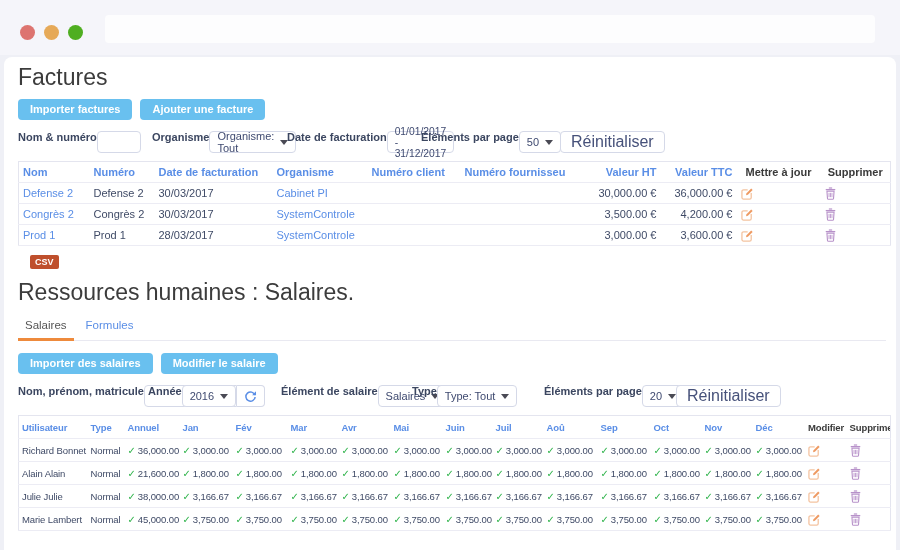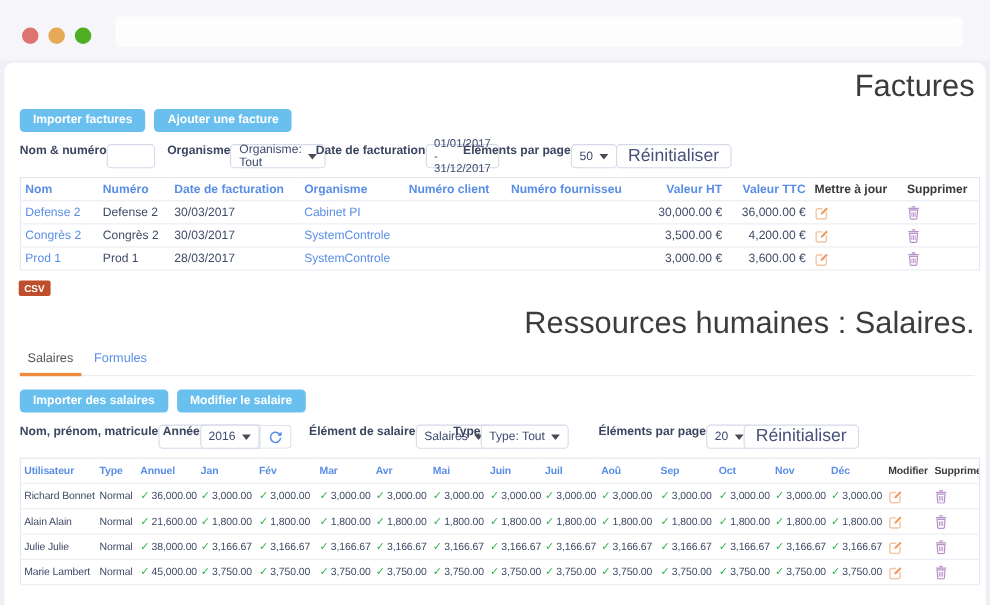--- a/index.html
+++ b/index.html
@@ -12,21 +12,21 @@
   .topbar { position:absolute; left:0; top:0; width:900px; height:55px; background:#f5f5fa; }
   .dot { position:absolute; top:25px; width:15px; height:15px; border-radius:50%; }
   .dot.r { left:20px; background:#dd7470; }
   .dot.y { left:44px; background:#e6a958; }
   .dot.g { left:68px; background:#4fae21; }
   .addressbar { position:absolute; left:105px; top:15px; width:770px; height:28px;
     background:#fdfdfe; border-radius:4px; }
   
   .card { position:absolute; left:4px; top:57px; width:892px; height:520px;
     background:#ffffff; border-radius:8px 8px 0 0; padding:0 10px; }
-  h1 { font-size:28px; line-height:27px; font-weight:400; color:#3c3c3c; margin:7px 0 8px 4px;text-align:right; }
+  h1 { font-size:23px; line-height:27px; font-weight:400; color:#3c3c3c; margin:7px 0 8px 4px; }
   .btn-row { margin:0 0 11px 4px; display:flex; gap:8px; }
   .btn-blue { background:var(--accent_blue,#69c0ef); color:#fff; border:none; border-radius:4px;
     font-family:inherit; font-size:11px; font-weight:700; padding:5px 12px; height:21px; line-height:11px; cursor:pointer; }
   .btn-reset { background:#fff; color:#46517a; border:1px solid #d5d9e8; border-radius:4px;
     font-family:inherit; font-size:16px; padding:0 10px; height:22px; cursor:pointer; }
   
   .filters { display:flex; align-items:flex-end; margin:0 0 8px 4px; }
   .fgroup { display:flex; flex-direction:row; }
   .fgroup label { font-size:11px; font-weight:700; color:#3b4660; margin-bottom:4px; white-space:nowrap; }
   .field { height:22px; border:1px solid #d5d9e8; border-radius:4px; background:#fff;
@@ -41,28 +41,28 @@
     border-radius:0 4px 4px 0; background:#fff; display:flex; align-items:center; justify-content:center; cursor:pointer; }
   
   table { border-collapse:collapse; table-layout:fixed; margin-left:4px; background:#fff;
     border:1px solid #e4e5ef; }
   th, td { text-align:left; white-space:nowrap; overflow:hidden; border-bottom:1px solid #ececf4; }
   .t-factures { width:872px; font-size:11px; }
   .t-factures th, .t-factures td { height:21px; padding:0 4px; }
   .t-salaires { width:872px; font-size:9.5px; letter-spacing:-0.1px; }
   .t-salaires th, .t-salaires td { height:23px; padding:0 2px 0 3px; }
   th { font-weight:700; color:var(--link_blue,#5a8ee6);margin-left:12px; }
-  th.th-dark { color:#3a3a3a; }
+  th.th-dark { color:#3a3a3a;text-align:center; }
   td { color:#3f4a66; }
   td.num, th.num { text-align:right; }
   a.lnk { color:var(--link_blue,#5a8ee6); text-decoration:none; cursor:pointer; }
   .check { color:var(--check_green,#2eb34a); font-weight:700; margin-right:2px; font-size:10px; }
   .icon-btn { display:inline-flex; cursor:pointer; vertical-align:middle; }
   
-  .csv-badge { display:inline-block; margin:9px 0 0 3px; background:var(--csv_red,#bf4f2c);
+  .csv-badge { display:inline-block; margin:9px 0 0 16px; background:var(--csv_red,#bf4f2c);
     color:#fff; font-size:9px; font-weight:700; padding:2px 5px; border-radius:2px; cursor:pointer; }
   
   .tabs { display:flex; border-bottom:1px solid #e9e9f1; margin:4px 0 12px 4px; }
   .tab { font-size:11.5px; padding:5px 7px 9px; margin-right:5px; color:var(--link_blue,#5a8ee6);
     cursor:pointer; position:relative; }
   .tab.active { color:#555; }
   .tab.active::after { content:""; position:absolute; left:0; right:0; bottom:-1px;
     height:3px; background:var(--tab_orange,#ee8a3c); }
 </style>
 </head>

